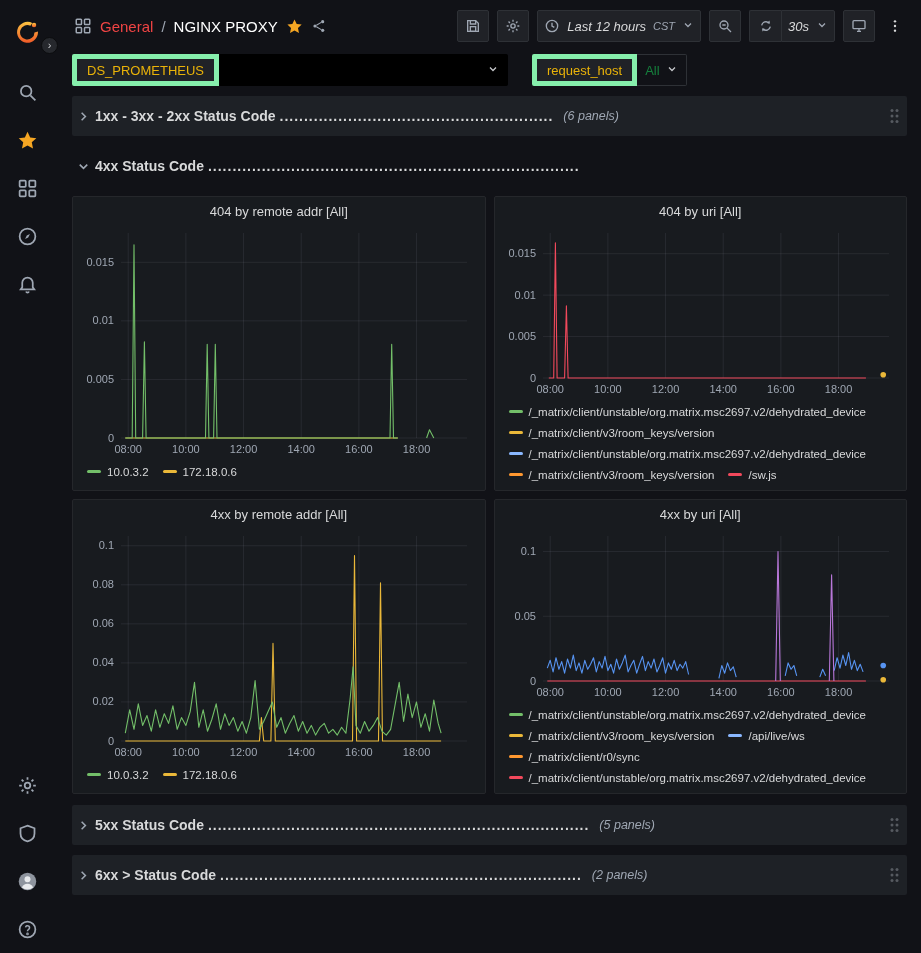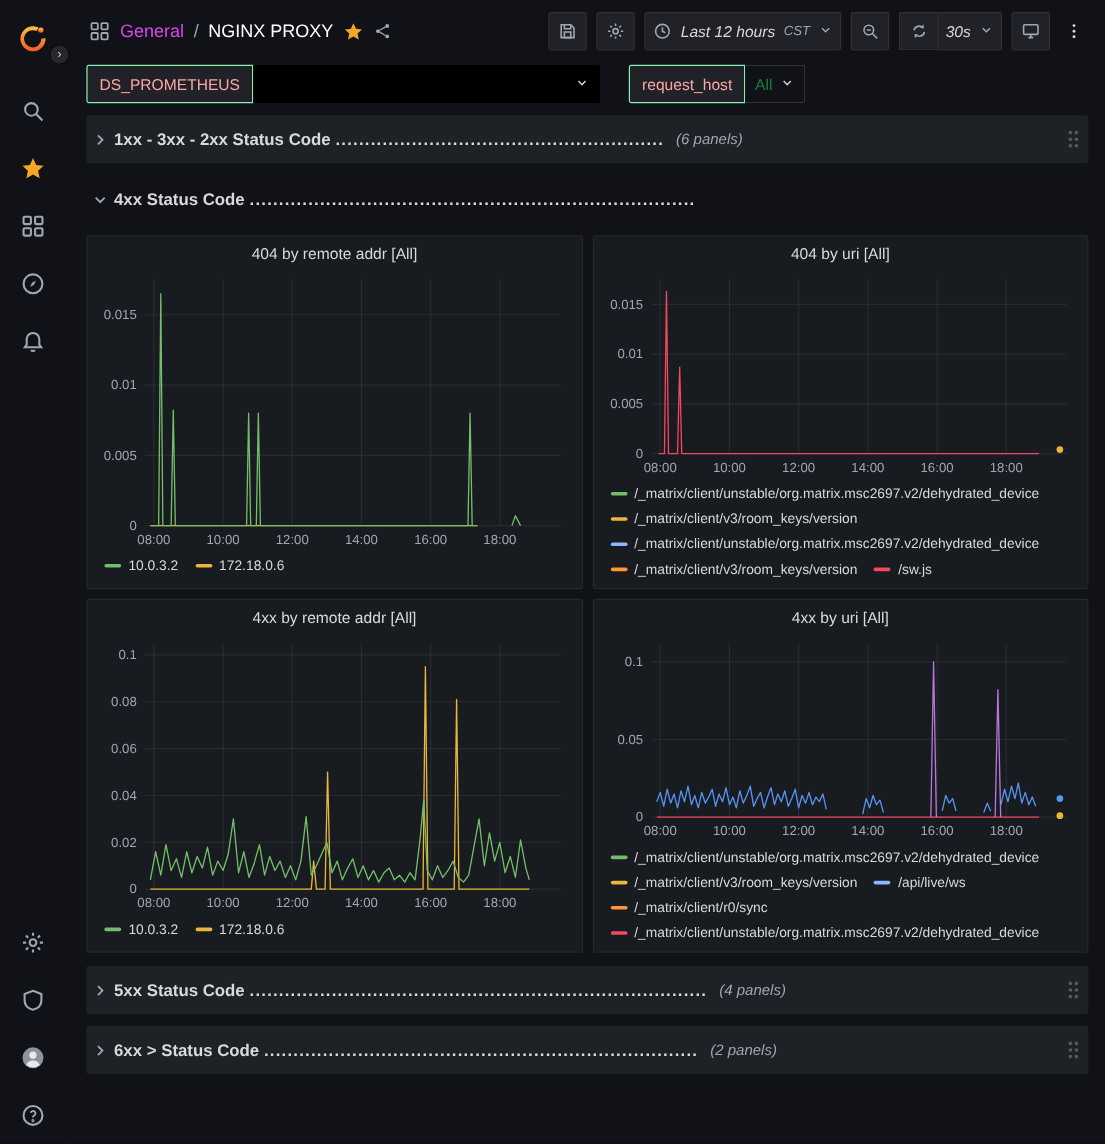--- a/index.html
+++ b/index.html
@@ -18,41 +18,41 @@
   .expand-btn { position:absolute; left:41px; top:37px; width:17px; height:17px; border-radius:50%; background:#26282d; border:1px solid #0b0c0e; color:#c7c9cc; font-size:11px; line-height:14px; text-align:center; cursor:pointer; z-index:5; }
 
   
   .main { flex:1; display:flex; flex-direction:column; min-width:0; }
 
   
   .navbar { height:52px; display:flex; align-items:center; padding:0 14px 0 20px; gap:8px; flex:none; }
   .crumb { display:flex; align-items:center; gap:8px; white-space:nowrap; }
   .crumb .grid-ic { color:#9fa7b3; display:flex; }
   .crumb .grid-ic svg { width:18px; height:18px; }
-  .crumb-root { font-size:15px; color:#d946ef; cursor:pointer; }
+  .crumb-root { font-size:15px; color:#ef4444; cursor:pointer; }
   .crumb-sep { font-size:15px; color:#9fa7b3; }
   .crumb-title { font-size:15px; font-weight:500; color:#ffffff; cursor:pointer; }
   .crumb-star { color:#f5a623; display:flex; cursor:pointer; }
   .crumb-star svg { width:17px; height:17px; }
   .crumb-share { color:#9fa7b3; display:flex; cursor:pointer; }
   .crumb-share svg { width:16px; height:16px; }
   .nav-right { margin-left:auto; display:flex; align-items:center; gap:8px; }
   .tbtn { height:32px; min-width:32px; padding:0 6px; background:#202227; border:1px solid #2e3136; border-radius:2px; color:#9fa7b3; display:flex; align-items:center; justify-content:center; gap:7px; cursor:pointer; font-size:13px;font-style:italic; }
   .tbtn svg { width:16px; height:16px; }
   .tbtn .lbl { color:#d8d9da; }
   .tz { font-size:11px; color:#9fa7b3; }
   .caret svg { width:12px; height:12px; }
   .btn-group { display:flex; }
   .btn-group .tbtn:first-child { border-right:none; border-radius:2px 0 0 2px; }
   .btn-group .tbtn:last-child { border-radius:0 2px 2px 0; }
   .kebab { border:none; background:transparent; min-width:24px; padding:0 2px; color:#d8d9da; }
 
   
   .submenu { height:36px; display:flex; align-items:center; padding:0 14px 0 18px; flex:none; }
-  .var-label { height:32px; display:flex; align-items:center; padding:0 10px; background:#202227; border:1px solid #86efac; border-radius:2px 0 0 2px; color:#fca5a5; font-size:13px; cursor:default; }
+  .var-label { height:32px; display:flex; align-items:center; padding:0 10px; background:#202227; border:5px solid #86efac; border-radius:2px 0 0 2px; color:#eab308; font-size:13px; cursor:default; }
   .var-select { height:32px; display:flex; align-items:center; justify-content:flex-end; padding:0 8px; background:#111217; border:1px solid #2e3136; border-left:none; border-radius:0 2px 2px 0; color:#15803d; font-size:13px; cursor:pointer; gap:6px; }
   .var-select.redacted { background:#000; border-color:#000; width:289px; }
   .var-select .caret-glyph { color:#c7c9cc; }
   .var-gap { width:24px; }
 
   
   .dash { flex:1; padding:8px 14px 0 18px; overflow:hidden; }
   .row-header { height:40px; display:flex; align-items:center; gap:4px; margin-bottom:10px; padding:0 6px 0 4px; border-radius:2px; cursor:pointer; }
   .row-header.collapsed { background:#1e2126; }
   .row-chevron { color:#9fa7b3; display:flex; }
@@ -488,21 +488,21 @@
       </div>
 
       <div class="row-header collapsed">
         <span class="row-chevron">
             <svg viewBox="0 0 24 24" fill="none" stroke="currentColor" stroke-width="2.5">
               <polyline points="9,6 15,12 9,18"></polyline>
             </svg>
           </span>
         <span class="row-title">5xx Status Code</span>
         <span class="row-leader">..............................................................................</span>
-        <span class="row-meta">(4 panels)</span>
+        <span class="row-meta">(5 panels)</span>
         <span class="row-handle">
             <svg width="13" height="20" viewBox="0 0 13 20" fill="currentColor">
               <circle cx="4" cy="4.5" r="1.5"></circle>
               <circle cx="9" cy="4.5" r="1.5"></circle>
               <circle cx="4" cy="10" r="1.5"></circle>
               <circle cx="9" cy="10" r="1.5"></circle>
               <circle cx="4" cy="15.5" r="1.5"></circle>
               <circle cx="9" cy="15.5" r="1.5"></circle>
             </svg>
           </span>

